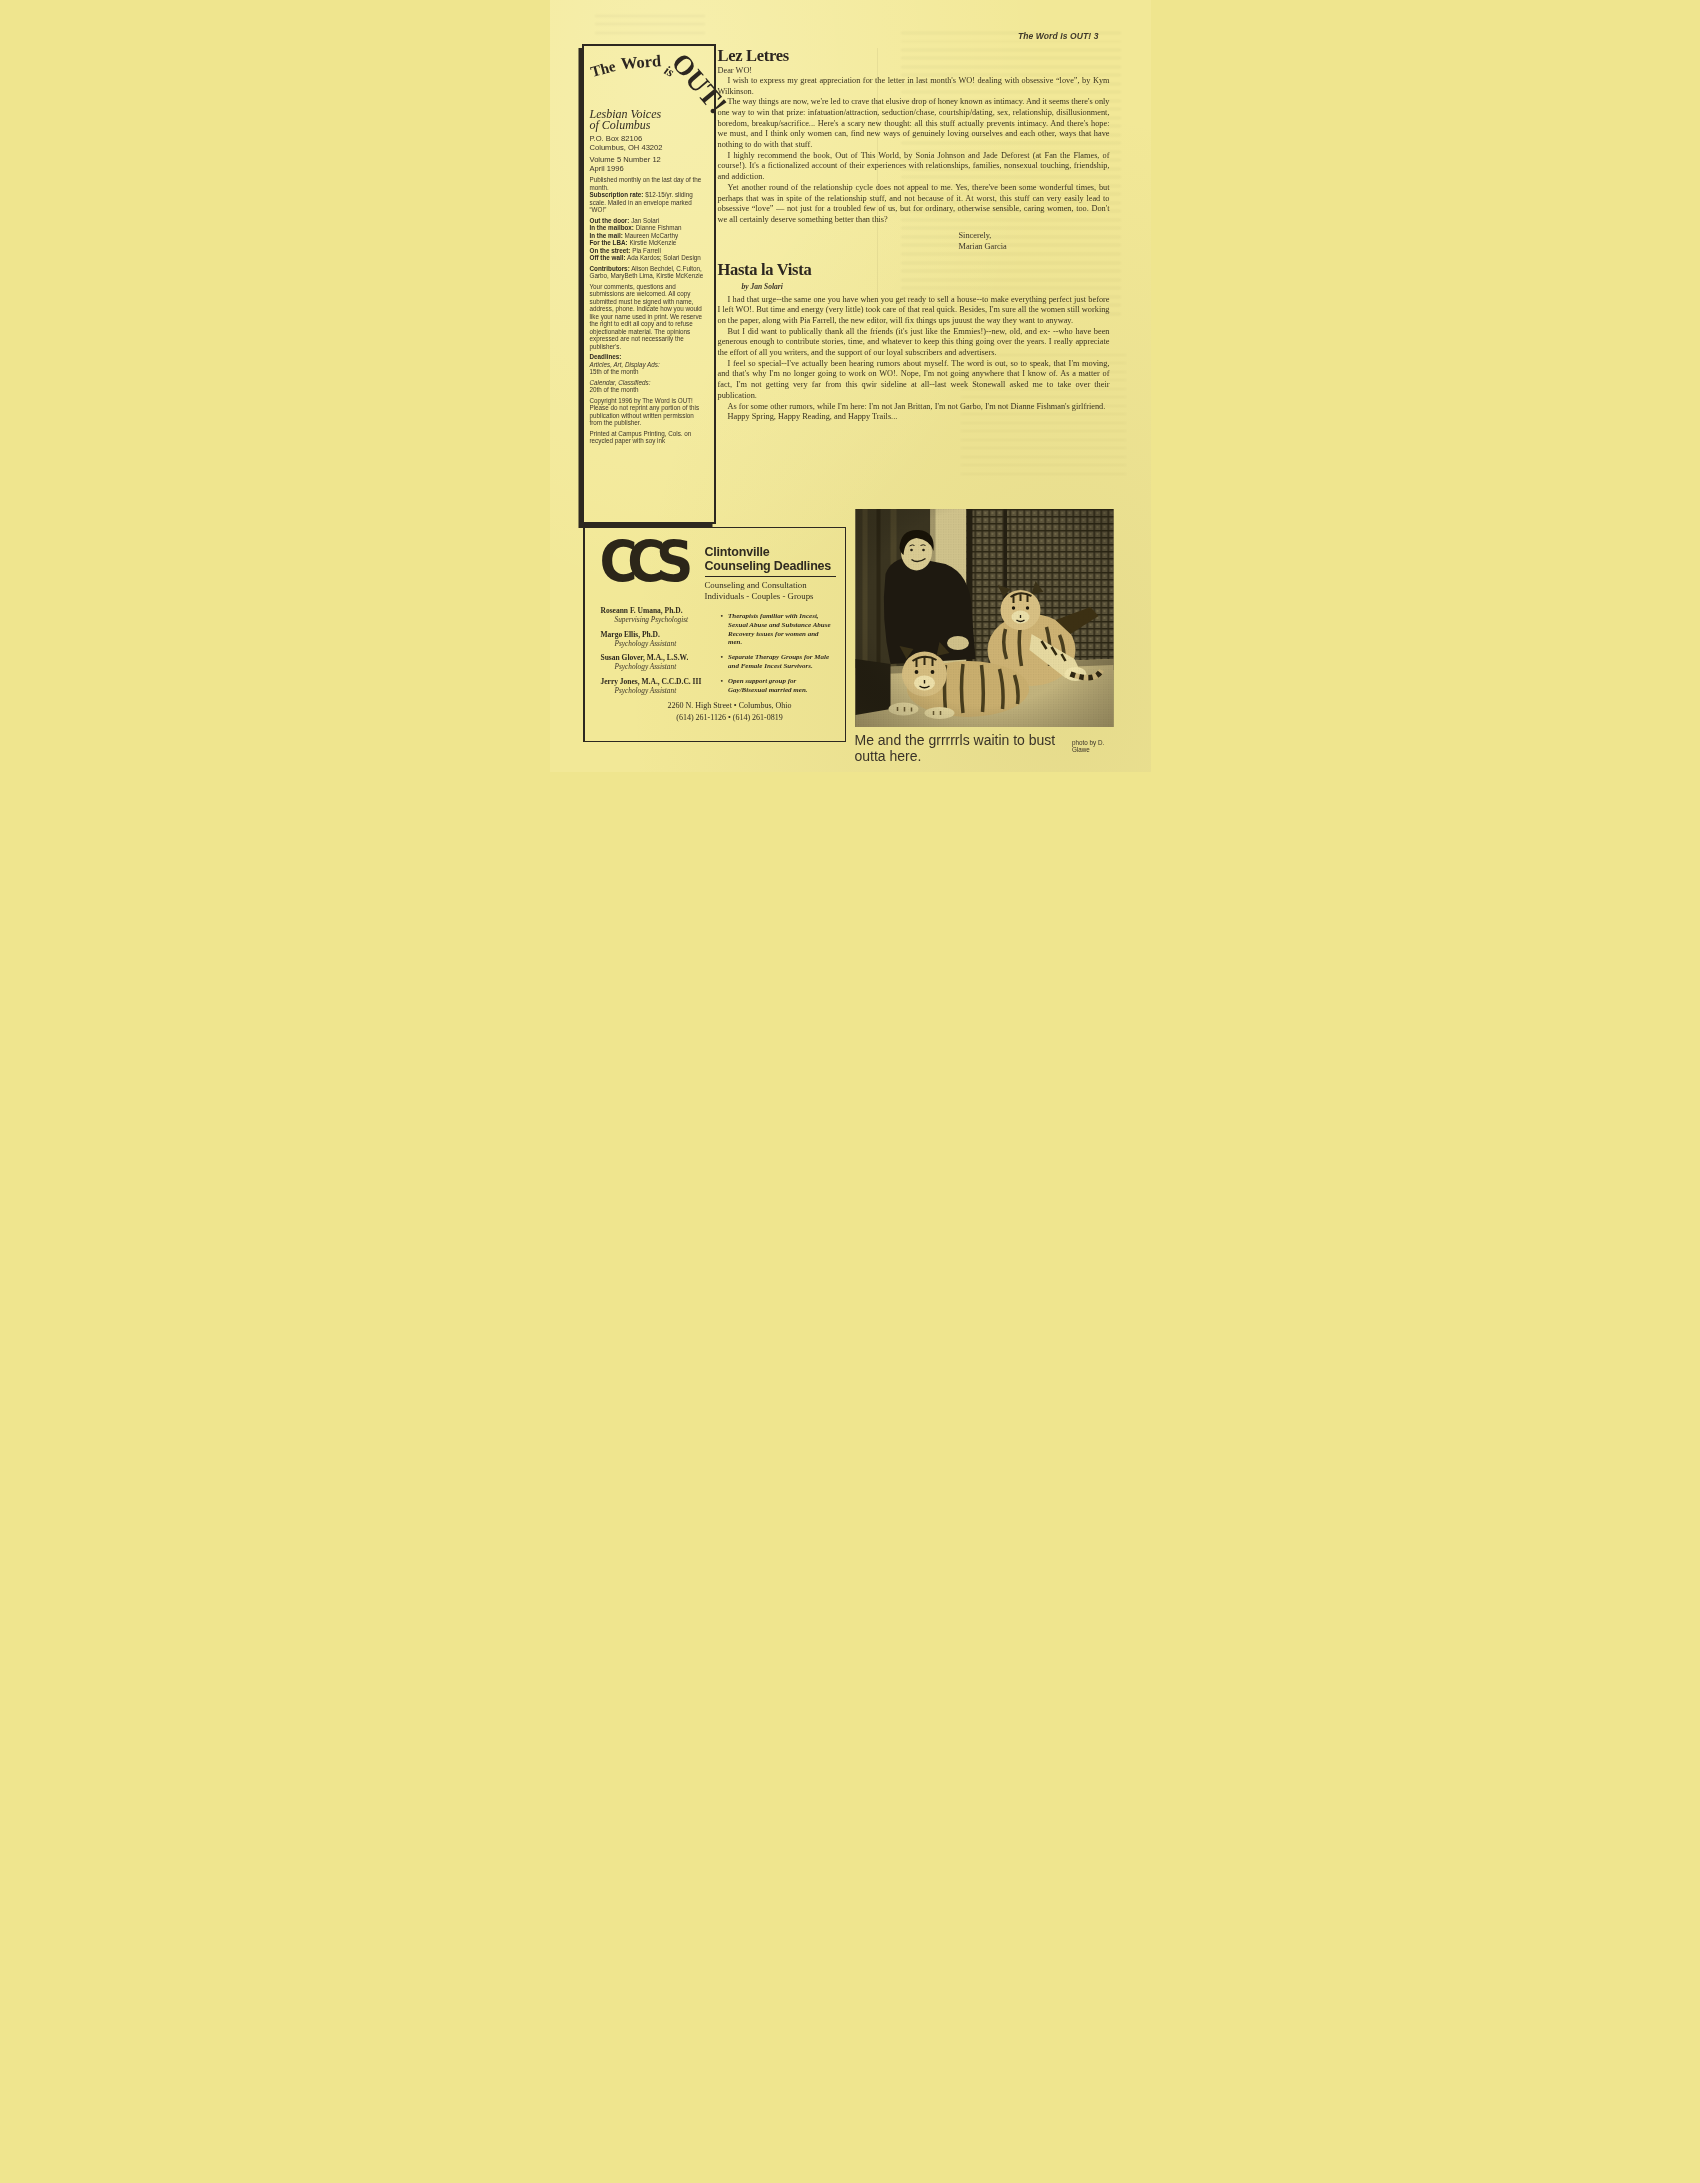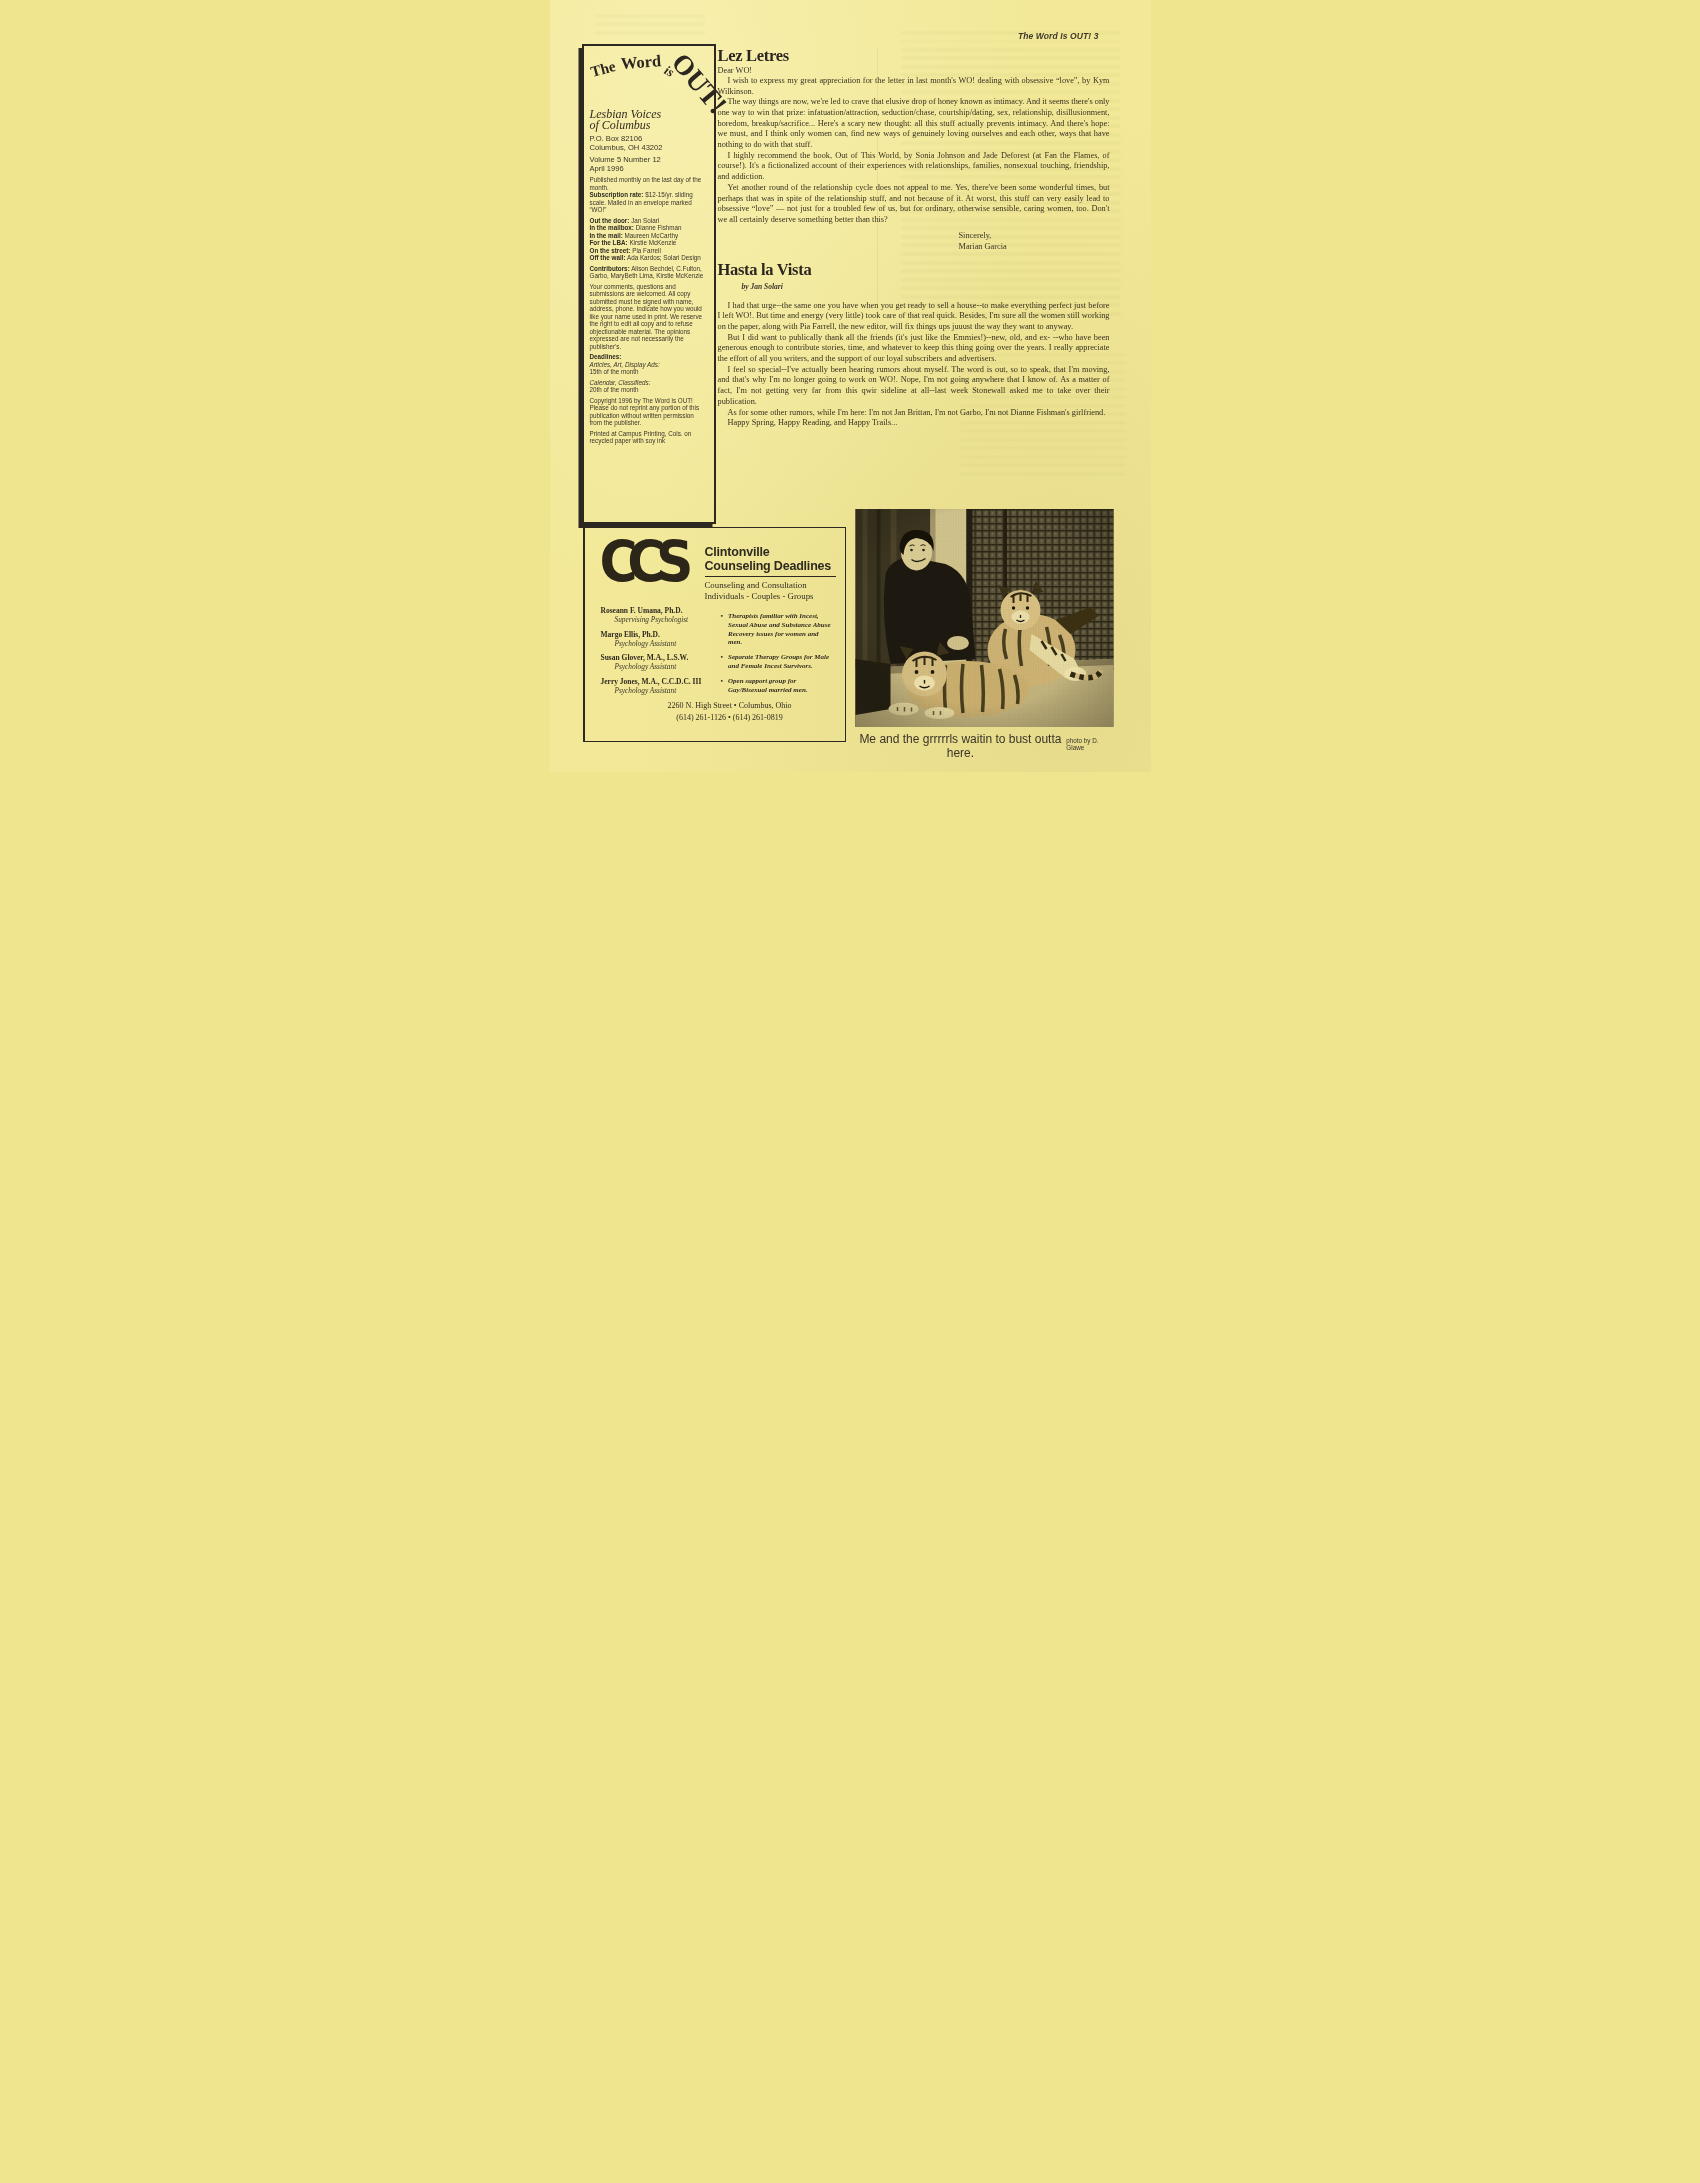--- a/index.html
+++ b/index.html
@@ -37,21 +37,21 @@
   .main{position:absolute;left:168px;top:48px;width:392px;}
   .head{font-family:"Liberation Serif",serif;font-weight:bold;font-size:16.5px;line-height:1.02;
     color:#2c2620;margin:0;letter-spacing:-0.3px;}
   .salutation{font-family:"Liberation Serif",serif;font-size:8.3px;line-height:11px;}
   p.body{font-family:"Liberation Serif",serif;font-size:8.3px;line-height:10.7px;
     text-align:justify;text-indent:10px;margin:0;color:#38311f;}
   .sign-block{font-family:"Liberation Serif",serif;font-size:8.3px;line-height:11.5px;
     margin:4px 0 3px 241px;}
   .head2{margin-top:9px;}
   .byline{font-family:"Liberation Serif",serif;font-style:italic;font-weight:bold;
-    font-size:7.5px;margin:3px 0 10px;padding-left:24px;}
+    font-size:7.5px;margin:3px 0 4px;padding-left:24px;}
 
   
   .ad{position:absolute;left:33px;top:527px;width:263px;height:215px;box-sizing:border-box;
     border:1.5px solid #2d2820;border-left-width:2.5px;}
   .ccs-logo{position:absolute;left:15px;top:13px;
     font-family:"DejaVu Sans","Liberation Sans",sans-serif;font-weight:bold;
     font-size:52px;line-height:.8;letter-spacing:-.2em;color:#2c2619;
     transform:scaleY(1.08);transform-origin:left top;}
   .ad-title{position:absolute;left:120px;top:18px;width:131px;}
   .ad-title-line{font-weight:bold;font-size:12.5px;line-height:13.5px;color:#2f2a20;letter-spacing:-0.2px;}
@@ -65,21 +65,21 @@
     font-size:7px;line-height:8.8px;color:#332d21;}
   .bullet{position:relative;padding-left:7.5px;margin-bottom:6px;}
   .bullet-dot{position:absolute;left:0;top:0;}
   .ad-addr{position:absolute;left:45px;top:172px;width:200px;text-align:center;
     font-family:"Liberation Serif",serif;font-size:8px;line-height:11.5px;color:#2f2a20;}
 
   
   .photo{position:absolute;left:305px;top:509px;width:259px;height:218px;}
   .caption-row{position:absolute;left:305px;top:732px;width:259px;
     display:flex;justify-content:space-between;align-items:baseline;}
-  .caption{font-size:12px;color:#3a3328;text-align:center;}
+  .caption{font-size:14px;color:#3a3328;}
   .credit{font-size:6.3px;color:#3a3328;}
 
   .crease{position:absolute;left:327px;top:48px;width:1px;height:281px;
     background:rgba(70,58,30,.07);pointer-events:none;}
 </style>
 </head>
 <body>
 
 <div class="page">
 

